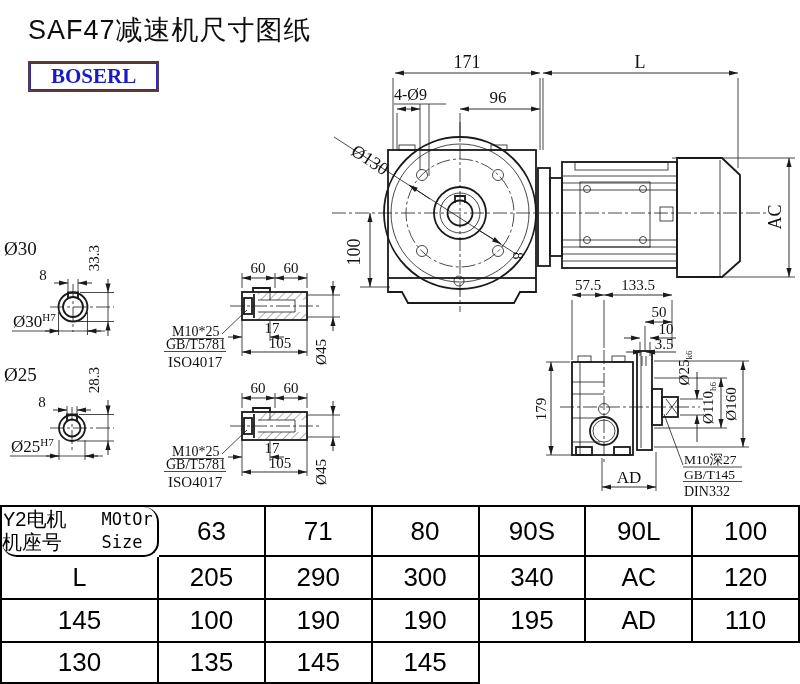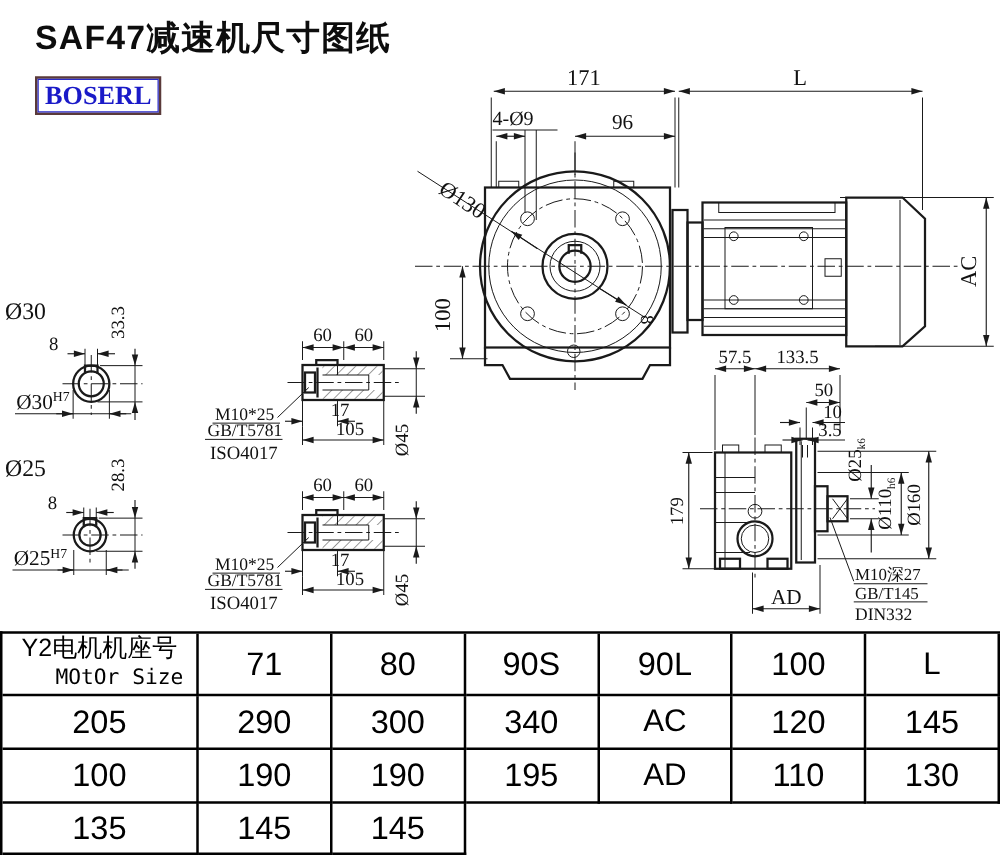--- a/index.html
+++ b/index.html
@@ -1,35 +1,35 @@
 <!DOCTYPE html>
 <html><head>
 <meta charset="utf-8">
 <style>
   html,body{margin:0;padding:0;}
   body{width:800px;height:684px;background:#fff;position:relative;overflow:hidden;
        font-family:"Liberation Sans","DejaVu Sans",sans-serif;}
-  .title{position:absolute;left:28px;top:12px;font-size:27px;font-weight:bold;color:#0d0d0d;
+  .title{position:absolute;left:28px;top:12px;font-size:27px;font-weight:normal;color:#0d0d0d;
          letter-spacing:1px;white-space:nowrap;}
   .brand{position:absolute;left:28px;top:61px;border:2px solid #5a3a3a;background:#fff;}
-  .brand-inner{border:1px solid #2a2ac8;padding:0 5px;font-family:"Liberation Serif","DejaVu Serif",serif;
+  .brand-inner{border:1px solid #2a2ac8;padding:0 20px;font-family:"Liberation Serif","DejaVu Serif",serif;
          font-size:21px;font-weight:bold;color:#1a1ac8;line-height:25px;text-align:center;}
   svg.draw{position:absolute;left:0;top:0;}
   svg.draw text{fill:#111;font-family:"Liberation Serif","DejaVu Serif",serif;}
   .bold{stroke:#1a1a1a;stroke-width:1.8;fill:none;}
   .thin{stroke:#1a1a1a;stroke-width:0.8;fill:none;}
   .dim{stroke:#1a1a1a;stroke-width:0.9;fill:none;}
   .cl{stroke:#1a1a1a;stroke-width:0.8;fill:none;stroke-dasharray:14 3 3 3;}
   .hatchfill{fill:url(#hatch);stroke:none;}
   .tbl{position:absolute;left:0;top:505px;width:800px;height:179px;background:#fff;
        display:grid;grid-template-columns:157px repeat(6,1fr);grid-template-rows:50px 43px 43px 1fr;
        border-left:2px solid #000;border-top:2px solid #000;box-sizing:border-box;}
   .c{border-right:2px solid #000;border-bottom:2px solid #000;display:flex;align-items:center;
      justify-content:center;font-size:26px;color:#000;overflow:hidden;}
-  .hdr{flex-direction:column;font-size:20px;line-height:23px;}
+  .hdr{flex-direction:row;font-size:20px;line-height:23px;border-radius:15px;}
   .hdr .en{font-family:"DejaVu Sans Mono","Liberation Mono",monospace;font-size:17px;margin-left:32px;}
   .rowlab{font-size:25px;}
 </style>
 </head>
 <body>
 
 <div class="title">SAF47减速机尺寸图纸</div>
 <div class="brand">
   <div class="brand-inner">BOSERL</div>
 </div>
@@ -279,20 +279,21 @@
     <path class="thin" d="M683,481.5 H742"></path>
     <text font-size="14" x="684" y="496">DIN332</text>
   </g>
 </svg>
 
 <div class="tbl">
   <div class="c hdr">
     <div>Y2电机机座号</div>
     <div class="en">MOtOr Size</div>
   </div>
+  <div class="c">63</div>
   <div class="c">71</div>
   <div class="c">80</div>
   <div class="c">90S</div>
   <div class="c">90L</div>
   <div class="c">100</div>
 
   <div class="c rowlab">L</div>
   <div class="c">205</div>
   <div class="c">290</div>
   <div class="c">300</div>

